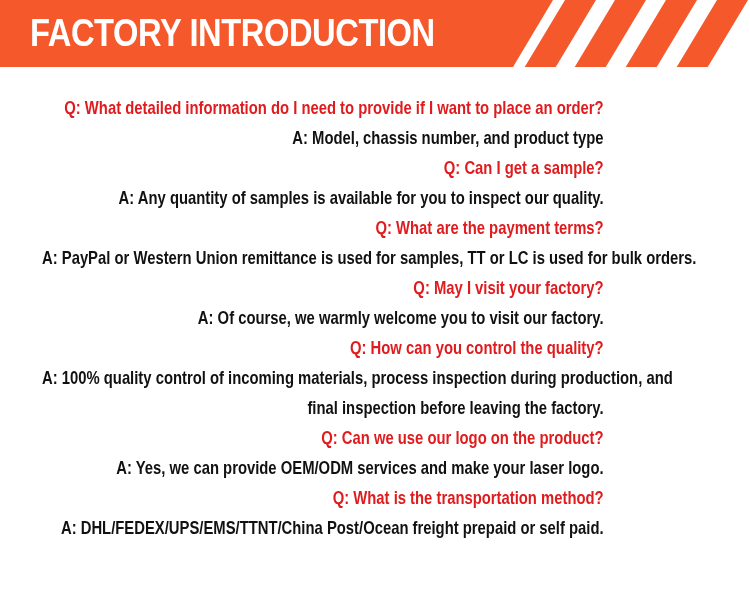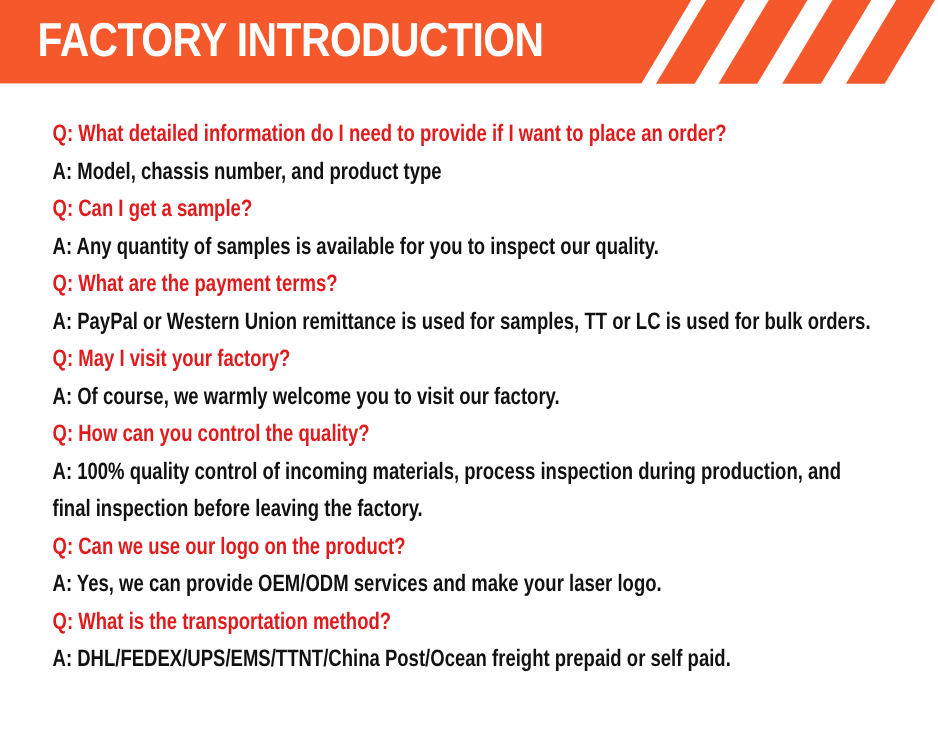--- a/index.html
+++ b/index.html
@@ -2,20 +2,21 @@
 <html><head>
 <meta charset="utf-8">
 <style>
   html,body { margin:0; padding:0; background:#ffffff; }
   #screen {
     position:relative;
     width:750px; height:596px;
     background:#ffffff;
     overflow:hidden;
     font-family:"Liberation Sans", sans-serif;
+    text-align:right;
   }
 
   
   .banner {
     position:absolute; left:0; top:0;
     width:750px; height:67px;
     background:#F4582B;
     clip-path:polygon(0 0, 553px 0, 513px 100%, 0 100%);
   }
   .banner-title {

